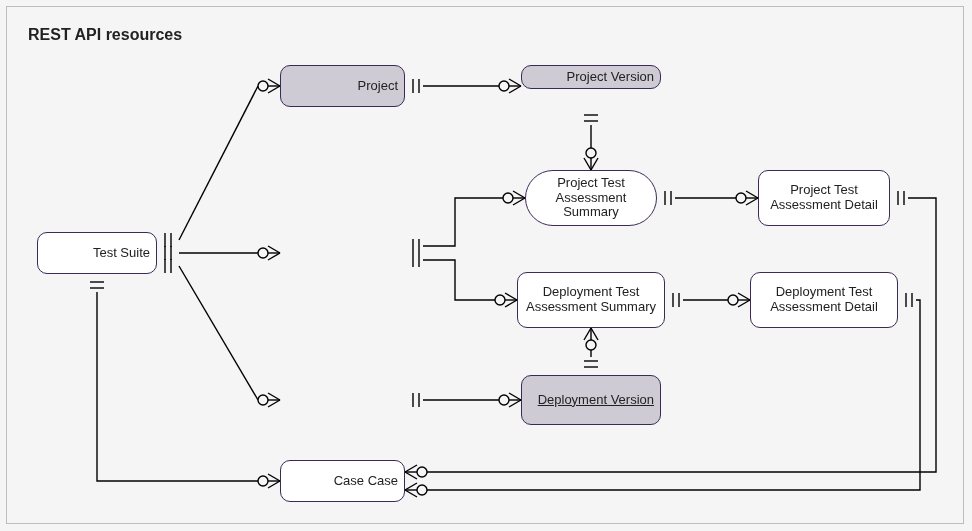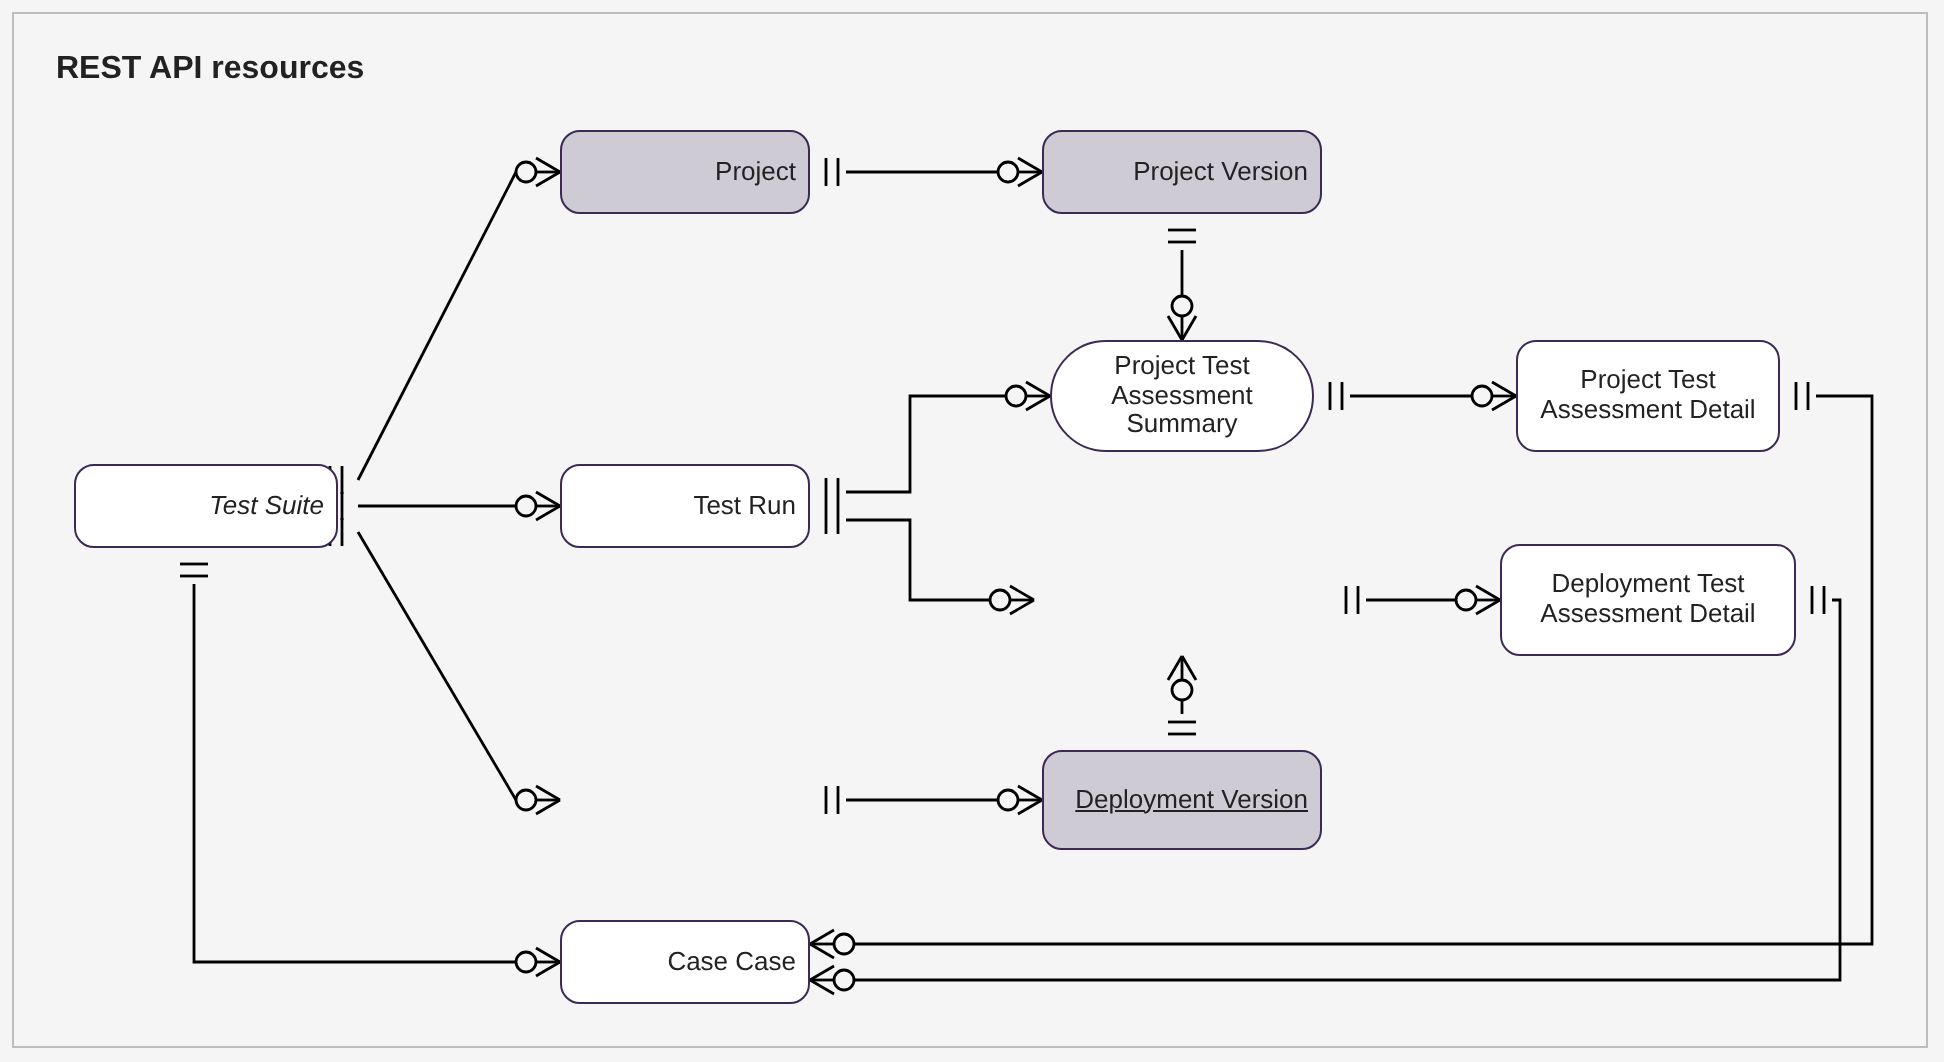--- a/index.html
+++ b/index.html
@@ -172,44 +172,44 @@
       <circle class="o" cx="422" cy="472" r="5"></circle>
       <path d="M 916 300 L 920 300 L 920 490 L 423 490"></path>
       <line x1="906" y1="293" x2="906" y2="307"></line>
       <line x1="912" y1="293" x2="912" y2="307"></line>
       <line x1="417" y1="483" x2="405" y2="490"></line>
       <line x1="417" y1="497" x2="405" y2="490"></line>
       <line x1="417" y1="490" x2="405" y2="490"></line>
       <circle class="o" cx="422" cy="490" r="5"></circle>
     </svg>
 
-  <div class="entity" style="left:37px;  top:232px; width:132px; height:42px;font-style:italic;">
+  <div class="entity" style="left:37px;  top:232px; width:120px; height:42px;">
     <span>Test Suite</span>
   </div>
 
   <div class="entity shaded" style="left:280px; top:65px;  width:125px; height:42px;">
     <span>Project</span>
   </div>
 
-  <div class="entity shaded" style="left:521px; top:65px;  width:140px; height:42px;">
+  <div class="entity shaded" style="left:521px; top:65px;  width:140px; height:24px;">
     <span>Project Version</span>
   </div>
 
-  <div class="entity" style="left:280px; top:232px; width:125px; height:42px;">
-    <span>Test Run</span>
-  </div>
 
   <div class="entity" style="left:525px; top:170px; width:132px; height:56px;border-radius:28px;">
     <span>Project Test Assessment Summary</span>
   </div>
 
   <div class="entity" style="left:758px; top:170px; width:132px; height:56px;">
     <span>Project Test Assessment Detail</span>
   </div>
 
+  <div class="entity" style="left:517px; top:272px; width:148px; height:56px;">
+    <span>Deployment Test Assessment Summary</span>
+  </div>
 
   <div class="entity" style="left:750px; top:272px; width:148px; height:56px;">
     <span>Deployment Test Assessment Detail</span>
   </div>
 
 
   <div class="entity shaded" style="left:521px; top:375px; width:140px; height:50px;text-decoration:underline;">
     <span>Deployment Version</span>
   </div>
 

